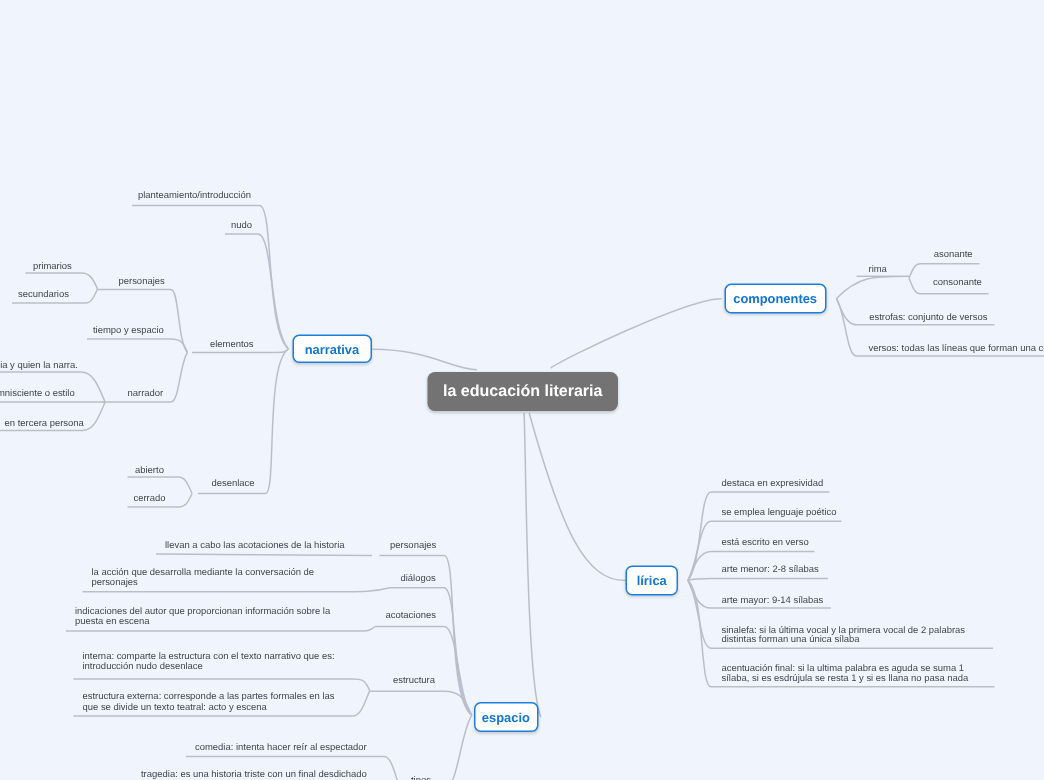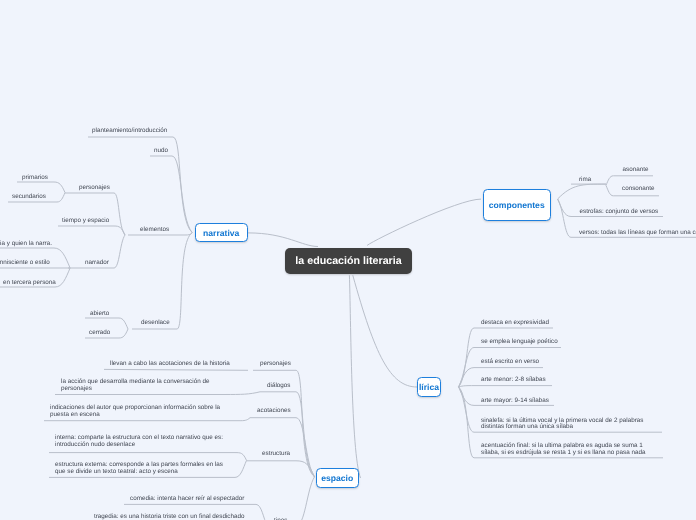--- a/index.html
+++ b/index.html
@@ -3,21 +3,21 @@
 <meta charset="utf-8">
 <style>
   html,body{margin:0;padding:0;}
   body{width:696px;height:520px;background:#f0f4fc;overflow:hidden;
        font-family:"Liberation Sans",sans-serif;
        -webkit-font-smoothing:antialiased;text-rendering:geometricPrecision;}
   #map{position:relative;width:696px;height:520px;background:#f0f4fc;overflow:hidden;}
   svg.links{position:absolute;left:0;top:0;width:696px;height:520px;}
   svg.links path{fill:none;stroke:#b9bfca;stroke-width:1;}
   .node{position:absolute;box-sizing:border-box;display:flex;align-items:center;justify-content:center;z-index:3;}
-  .root{background:#404040;color:#ffffff;font-weight:bold;font-size:10.7px;
+  .root{background:#737373;color:#ffffff;font-weight:bold;font-size:10.7px;
         border-radius:5px;white-space:nowrap;box-shadow:0 1px 2px rgba(0,0,0,.18);}
   .branch{background:#ffffff;color:#1176d1;font-weight:bold;font-size:8.6px;
           border:1.8px solid #1d7fdd;border-radius:4.5px;white-space:nowrap;
           box-shadow:0 1px 2px rgba(0,0,0,.16);}
   .lbl{position:absolute;color:#3f4550;font-size:6.3px;line-height:6.9px;
        white-space:pre;z-index:2;}
 </style>
 </head>
 <body>
 
@@ -65,24 +65,24 @@
       <path d="M 235 477.4 C 240.75 477.4 243.05 468.45 246.5 460.4 M 235 477.4 L 49 477.4"></path>
       <path d="M 256 504.4 C 261.50 504.4 263.54 518.30 267 526 M 256 504.4 L 124 504.4"></path>
       <path d="M 256 523 C 261.50 523 263.70 523.00 267 526 M 256 523 L 88 523"></path>
     </svg>
 <div class="node root" style="left: 285px; top: 248px; width: 127px; height: 26px;">
       <span>la educación literaria</span>
     </div>
     <div class="node branch" style="left: 195px; top: 223px; width: 52.5px; height: 19px; justify-content: center;">
       <span>narrativa</span>
     </div>
-    <div class="node branch" style="left: 482.5px; top: 189px; width: 68.5px; height: 32px;">
+    <div class="node branch" style="left: 482.5px; top: 189px; width: 68.5px; height: 20px;">
       <span>componentes</span>
     </div>
-    <div class="node branch" style="left: 417px; top: 377px; width: 24px; height: 19.5px;">
+    <div class="node branch" style="left: 417px; top: 377px; width: 35px; height: 19.5px;">
       <span>lírica</span>
     </div>
     <div class="node branch" style="left: 316px; top: 468px; width: 42.5px; height: 19.5px;">
       <span>espacio</span>
     </div>
     <div class="lbl" style="left: 92px; top: 128px;">planteamiento/introducción</div>
     <div class="lbl" style="left: 154px; top: 148px;">nudo</div>
     <div class="lbl" style="left: 140px; top: 227px;">elementos</div>
     <div class="lbl" style="left: 141px; top: 320px;">desenlace</div>
     <div class="lbl" style="left: 79px; top: 185px;">personajes</div>

